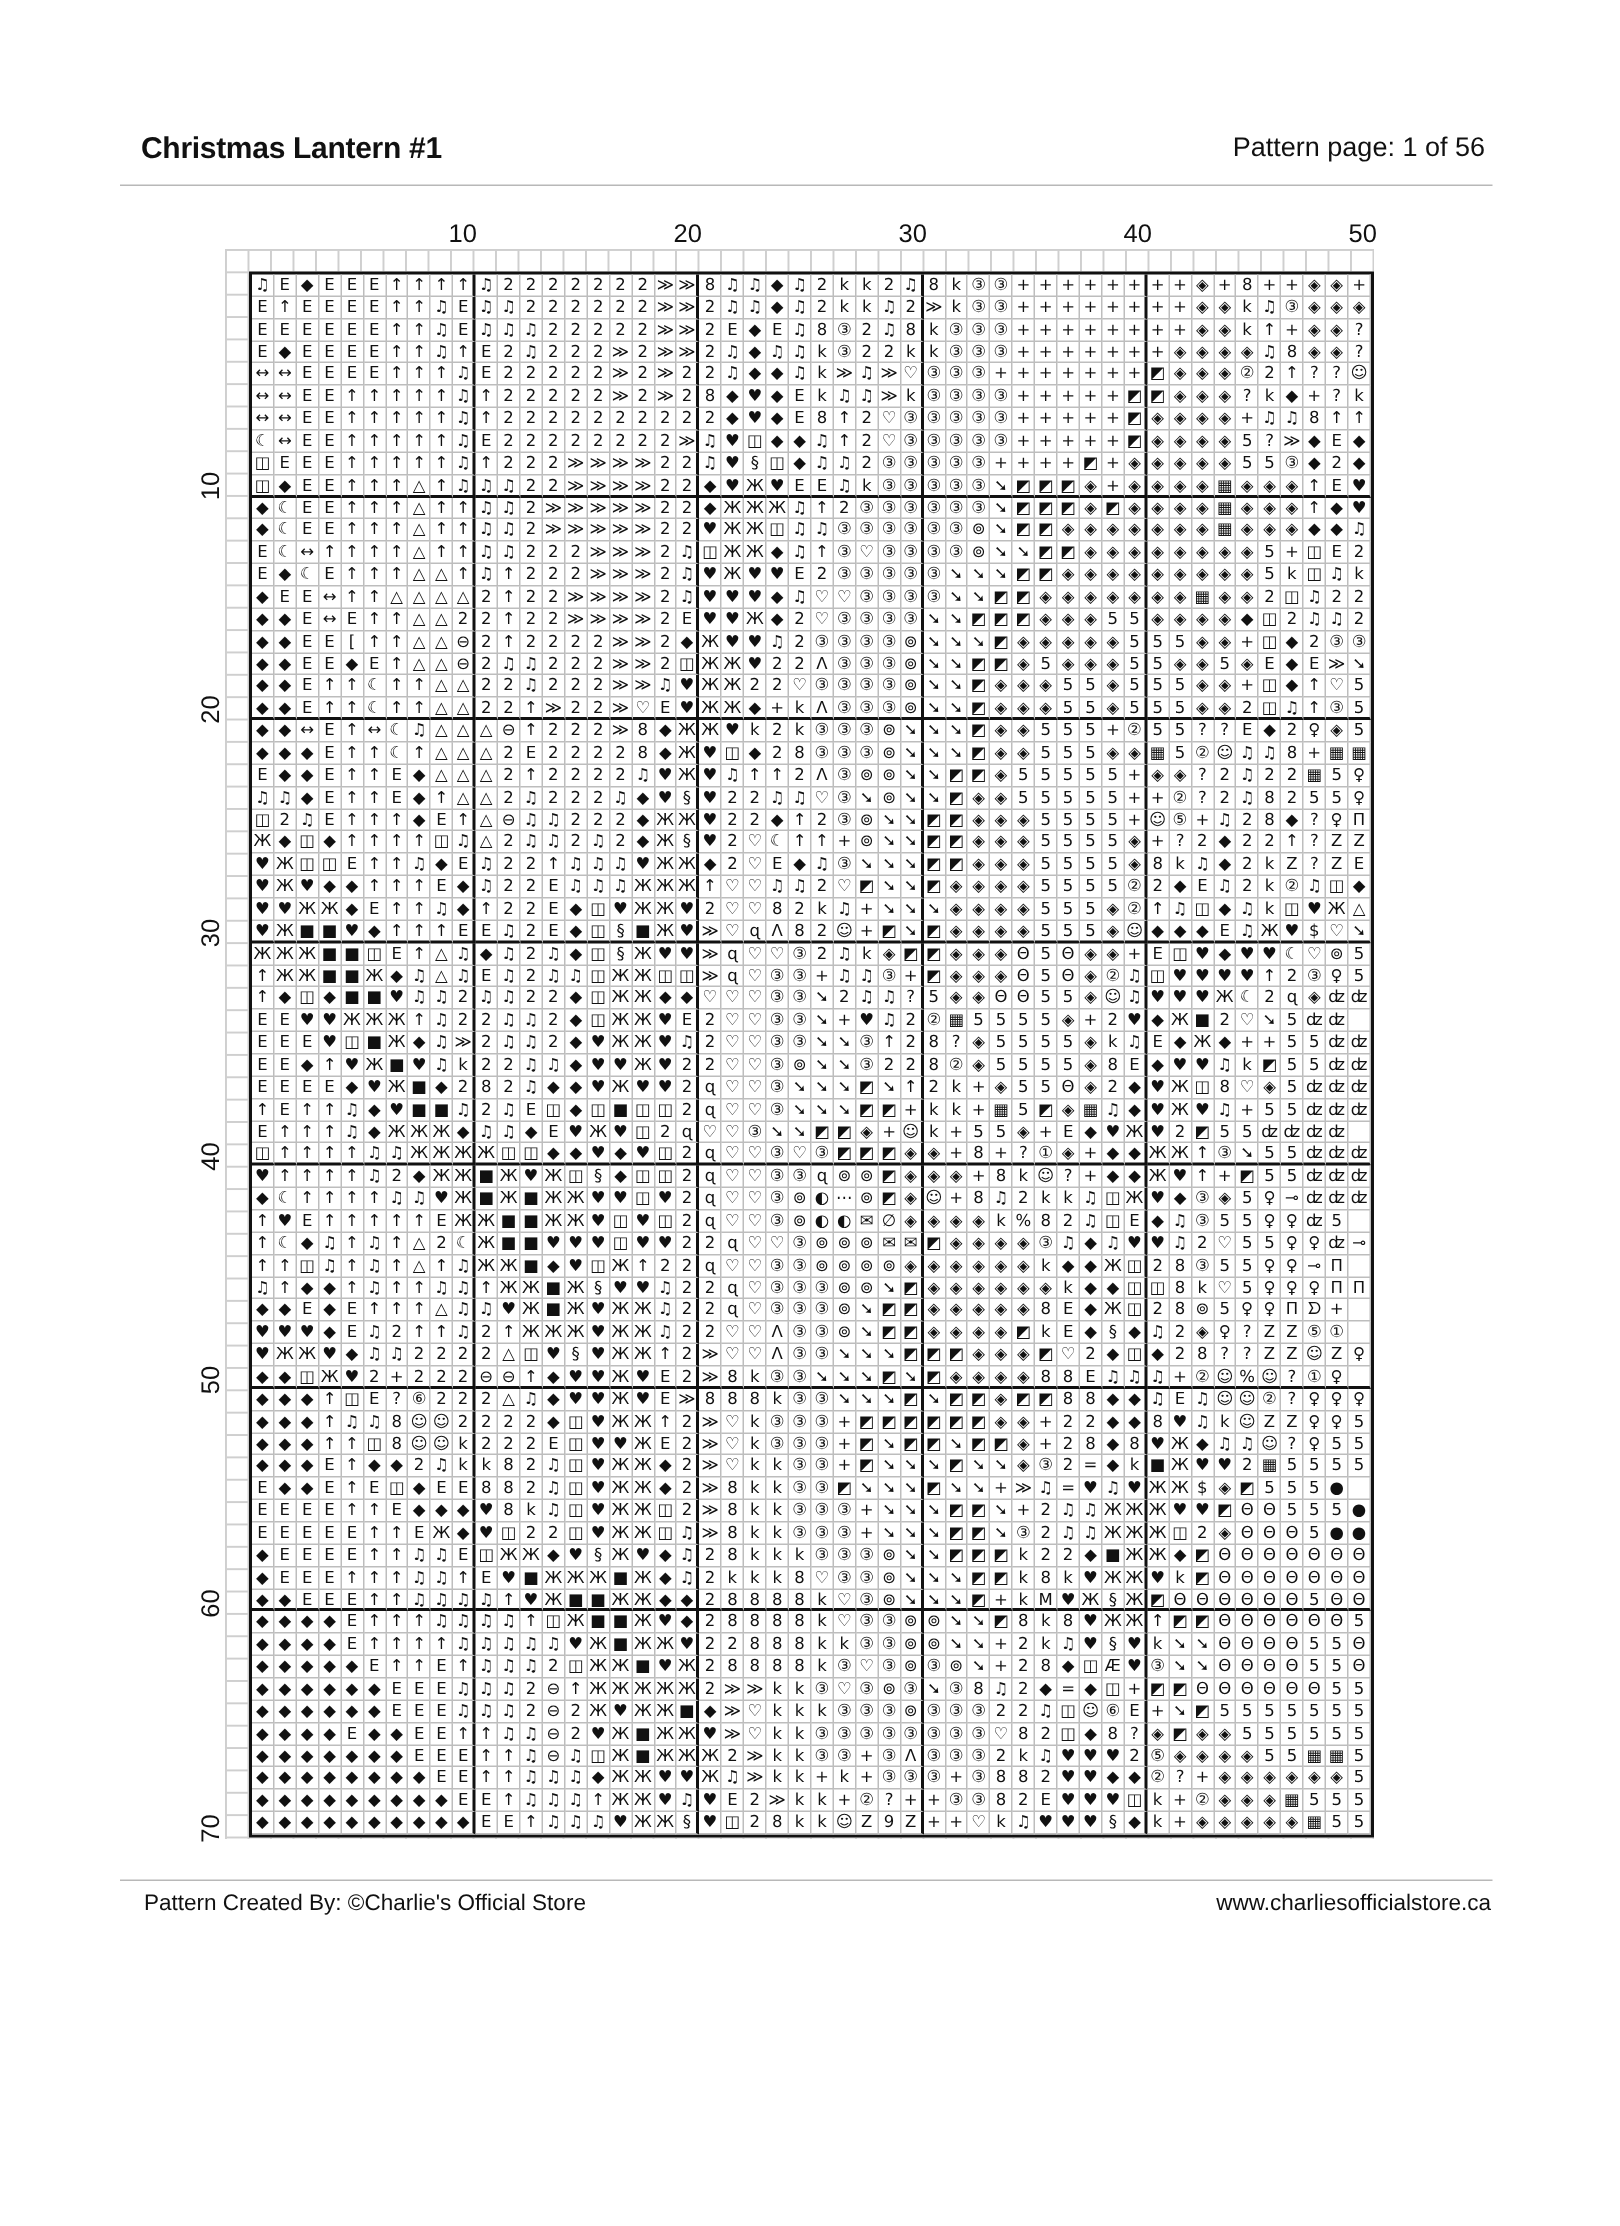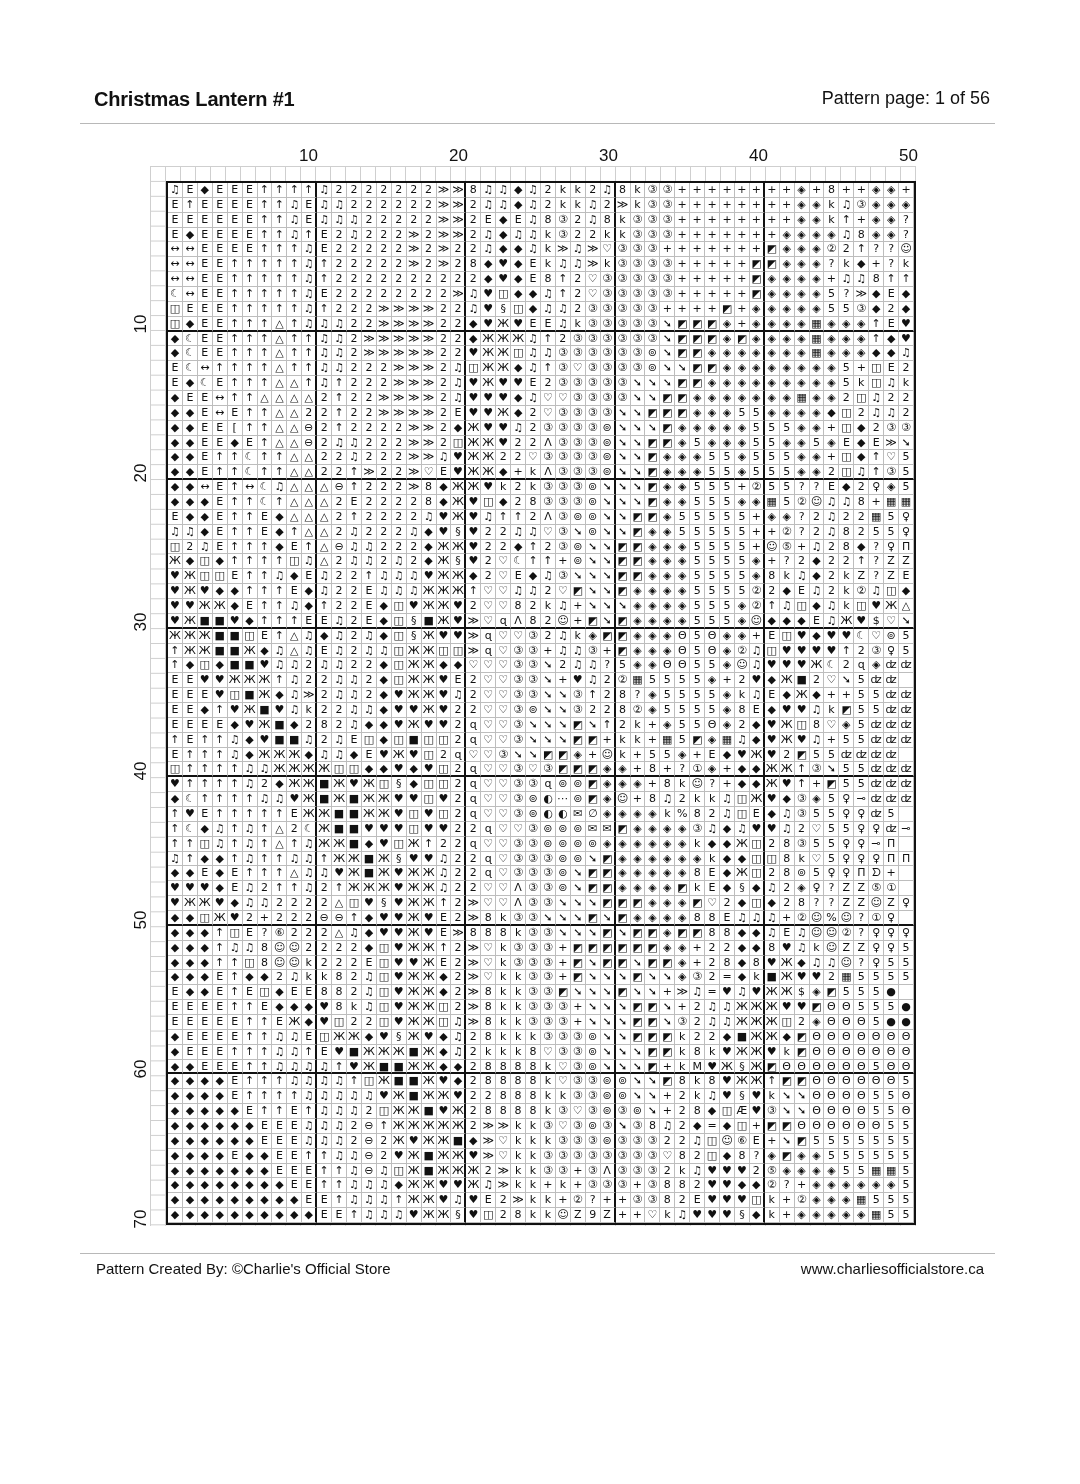--- a/index.html
+++ b/index.html
@@ -4,21 +4,21 @@
 <style>
   html, body { margin: 0; padding: 0; background: #ffffff; }
   body { width: 1080px; height: 1484px; position: relative; overflow: hidden;
          font-family: "Liberation Sans", sans-serif; color: #111; }
   .title { position: absolute; left: 94px; top: 88px; font-size: 20px; font-weight: bold; letter-spacing: -0.2px; }
   .pageinfo { position: absolute; right: 90px; top: 88px; font-size: 18px; font-weight: normal; }
   .rule { position: absolute; left: 80px; width: 915px; height: 1px; background: #b8b8b8; }
   .rule.top { top: 123px; }
   .rule.bottom { top: 1253px; }
   .foot-left { position: absolute; left: 80px; top: 1260px; font-size: 15px; margin-left: 16px; }
-  .foot-right { position: absolute; right: 96px; top: 1260px; font-size: 15px; text-align: right; }
+  .foot-right { position: absolute; right: 86px; top: 1260px; font-size: 15px; text-align: right; }
 
   .col-nums { position: absolute; left: 166px; top: 146px; width: 750px; height: 22px; }
   .col-num { position: absolute; top: 0; font-size: 17px; width: 40px; text-align: center; }
   .row-nums { position: absolute; left: 130px; top: 181px; width: 22px; height: 1044px; }
   .row-num { position: absolute; left: 0; width: 22px; font-size: 17px; transform: rotate(-90deg); text-align: center; }
 
   .outer-grid { position: absolute; left: 150px; top: 166px; width: 766px; height: 1060px;
                 background-image:
                   linear-gradient(to right, #cfcfcf 1px, transparent 1px),
                   linear-gradient(to bottom, #cfcfcf 1px, transparent 1px);

